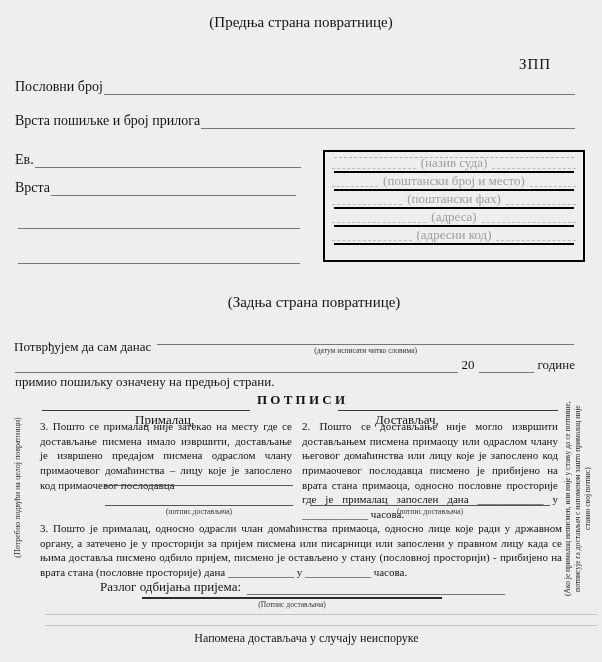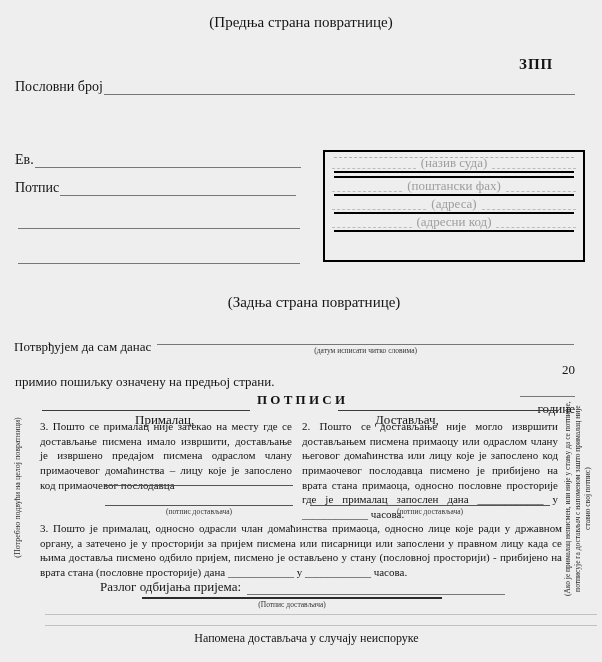--- a/index.html
+++ b/index.html
@@ -10,41 +10,41 @@
   }
   .page{
     position:relative;
     width:602px;height:662px;
     background:#eeeeee;
     overflow:hidden;
   }
   .abs{position:absolute;}
   .center{left:0;right:0;text-align:center;}
   .title{font-size:15px;}
-  .zpp{font-weight:bold;font-size:15px;letter-spacing:1px;}
+  .zpp{font-weight:normal;font-size:15px;letter-spacing:1px;}
   .frow{display:flex;align-items:flex-end;gap:1px;font-size:14px;}
   .frow .lbl{white-space:nowrap;}
   .fill{flex:1;border-bottom:1px solid #777;height:15px;}
   .solo-line{height:0;border-top:1px solid #777;}
   
   .court-box{
     left:323px;top:150px;width:244px;height:104px;
     border:2px solid #000;padding:4px 7px 0;
   }
   .dash-top{border-top:1px dashed #b0b0b0;margin:1px 2px 0;}
   .crow{height:13px;display:flex;align-items:flex-end;font-size:13px;color:#9d9d9d;}
   .crow .dash{flex:1;border-bottom:1px dashed #bdbdbd;margin-bottom:2px;}
   .crow .clabel{padding:0 5px;white-space:nowrap;}
   .thick{height:2px;background:#000;margin:0 2px 3px;}
   
   .confirm{display:flex;align-items:flex-end;gap:6px;font-size:13px;}
   .fill-cap{flex:1;display:flex;flex-direction:column;}
   .wline{border-bottom:1px solid #777;height:14px;}
   .cap{text-align:center;font-size:7.5px;color:#333;margin-top:1px;}
-  .yrline{display:flex;align-items:flex-end;gap:4px;font-size:13px;flex-direction:column;}
+  .yrline{display:flex;align-items:flex-end;gap:4px;font-size:13px;}
   .yrline .wshort{width:55px;border-bottom:1px solid #777;height:14px;}
   .smalltext{font-size:13px;}
   .sigword{font-size:13px;margin-top:20px;}
   .sigtitle{font-weight:bold;font-size:13px;}
   .sigline{height:0;border-top:1.5px solid #3a3a3a;}
   .para{font-size:11px;line-height:1.33;text-align:justify;}
   .capblock .wline2{height:0;border-top:1px solid #555;}
   .capblock .cap{margin-top:1px;}
   .razlog{display:flex;align-items:flex-end;gap:6px;font-size:13px;}
   .sign3line{height:0;border-top:2px solid #2a2a2a;}
@@ -60,44 +60,53 @@
 
   <div class="abs center title" style="top:14px;">(Предња страна повратнице)</div>
 
   <div class="abs zpp" style="top:56px;left:519px;">ЗПП</div>
 
   <div class="abs frow" style="top:79px;left:15px;width:560px;">
     <span class="lbl">Пословни број</span>
     <span class="fill"></span>
   </div>
 
+  <div class="abs frow" style="top:113px;left:15px;width:560px;">
+    <span class="lbl">Врста пошиљке и број прилога</span>
+    <span class="fill"></span>
+  </div>
 
   <div class="abs frow" style="top:152px;left:15px;width:286px;">
     <span class="lbl">Ев.</span>
     <span class="fill"></span>
   </div>
 
   <div class="abs frow" style="top:180px;left:15px;width:281px;">
-    <span class="lbl">Потпис</span>
+    <span class="lbl">Врста</span>
     <span class="fill"></span>
   </div>
 
   <div class="abs solo-line" style="top:228px;left:18px;width:282px;"></div>
   <div class="abs solo-line" style="top:263px;left:18px;width:282px;"></div>
 
   <div class="abs court-box">
     <div class="dash-top"></div>
 
     <div class="crow">
       <span class="dash"></span>
       <span class="clabel">(назив суда)</span>
       <span class="dash"></span>
     </div>
     <div class="thick"></div>
 
+    <div class="crow">
+      <span class="dash"></span>
+      <span class="clabel">(поштански број и место)</span>
+      <span class="dash"></span>
+    </div>
     <div class="thick"></div>
 
     <div class="crow">
       <span class="dash"></span>
       <span class="clabel">(поштански фах)</span>
       <span class="dash"></span>
     </div>
     <div class="thick"></div>
 
     <div class="crow">

